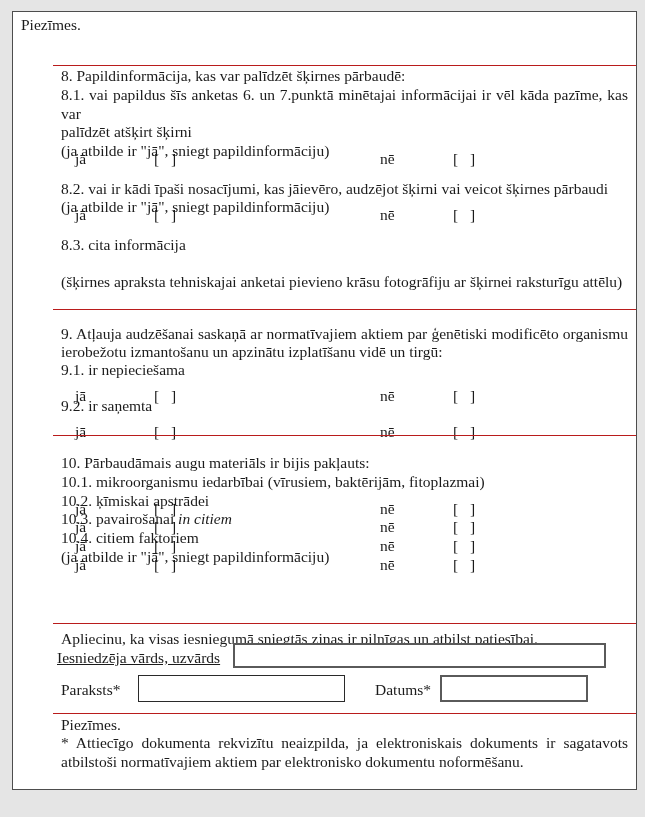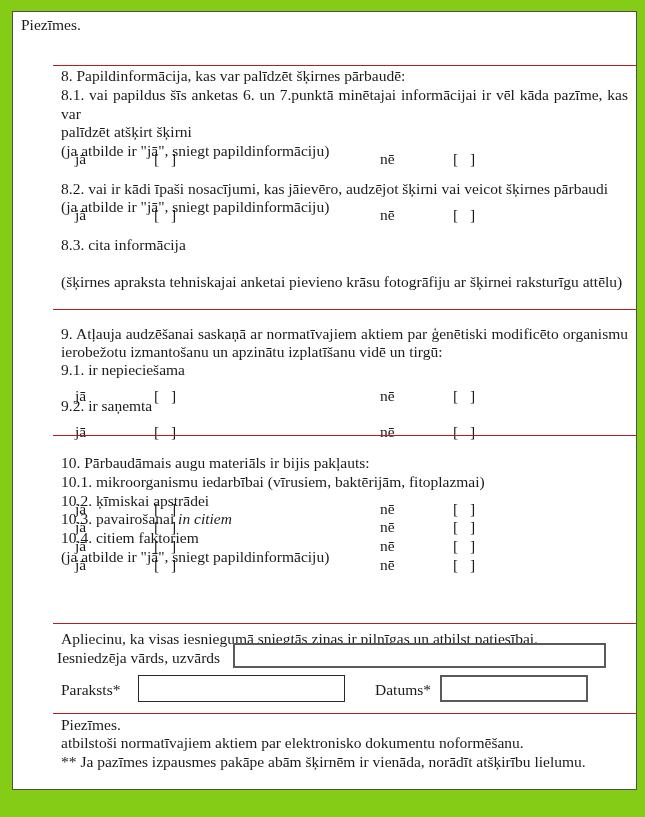--- a/index.html
+++ b/index.html
@@ -1,17 +1,17 @@
 <!DOCTYPE html>
 <html><head>
 <meta charset="utf-8">
 <style>
   html,body{margin:0;padding:0;background:#ffffff;}
   .page{
-    position:relative;width:645px;height:817px;background:#84cc16;
+    position:relative;width:645px;height:817px;background:#e5e5e5;
     font-family:"Liberation Serif","DejaVu Serif",serif;
     color:#1b1b1b;font-size:15.5px;overflow:hidden;
   }
   .form-table{
     position:absolute;left:12px;top:11px;width:625px;
     border:1px solid #4d4d4d;box-sizing:border-box;background:#fff;
   }
   .row{box-sizing:border-box;padding:0 8px;position:relative;}
   .row + .row{border-top:1px solid #b91c1c;margin-left:40px;}
   .r1{height:53px;padding-top:3px;line-height:19px;}
@@ -24,21 +24,21 @@
   .jline{text-align:justify;text-align-last:justify;white-space:normal;}
   .blank{visibility:hidden;}
   .yn-row{position:relative;}
   .yn-row span{position:absolute;top:8px;}
   .yn-yes{left:14px;}
   .yn-box1{left:93px;letter-spacing:4px;}
   .yn-no{left:319px;text-align:center;}
   .yn-box2{left:392px;letter-spacing:4px;}
   .italic{font-style:italic;}
   .decl-line1{padding-top:5px;line-height:19px;white-space:nowrap;}
-  .decl-name-label{position:absolute;left:4px;top:25px;white-space:nowrap;}
+  .decl-name-label{position:absolute;left:4px;top:25px;white-space:nowrap;text-decoration:underline;}
   .name-box{position:absolute;left:180px;top:19px;width:373px;height:25px;
     border:2px solid #5a5a5a;box-sizing:border-box;background:#fff;}
   .sig-label{position:absolute;left:8px;top:57px;white-space:nowrap;}
   .sig-box{position:absolute;left:85px;top:51px;width:207px;height:27px;
     border:1px solid #2a2a2a;box-sizing:border-box;background:#fff;}
   .date-label{position:absolute;left:322px;top:57px;white-space:nowrap;}
   .date-box{position:absolute;left:387px;top:51px;width:148px;height:27px;
     border:2px solid #5a5a5a;box-sizing:border-box;background:#fff;}
 </style>
 </head>
@@ -135,18 +135,18 @@
       <div class="decl-name-label">Iesniedzēja vārds, uzvārds</div>
       <div class="name-box"></div>
       <div class="sig-label">Paraksts*</div>
       <div class="sig-box"></div>
       <div class="date-label">Datums*</div>
       <div class="date-box"></div>
     </div>
 
     <div class="row r6">
       <div class="ln">Piezīmes.</div>
+      <div class="jline">* Attiecīgo dokumenta rekvizītu neaizpilda, ja elektroniskais dokuments ir sagatavots</div>
       <div class="ln">atbilstoši normatīvajiem aktiem par elektronisko dokumentu noformēšanu.</div>
-      <div class="ln">** Ja pazīmes izpausmes pakāpe abām šķirnēm ir vienāda, norādīt atšķirību lielumu.</div>
     </div>
 
   </div>
 </div>
 
 </body></html>

